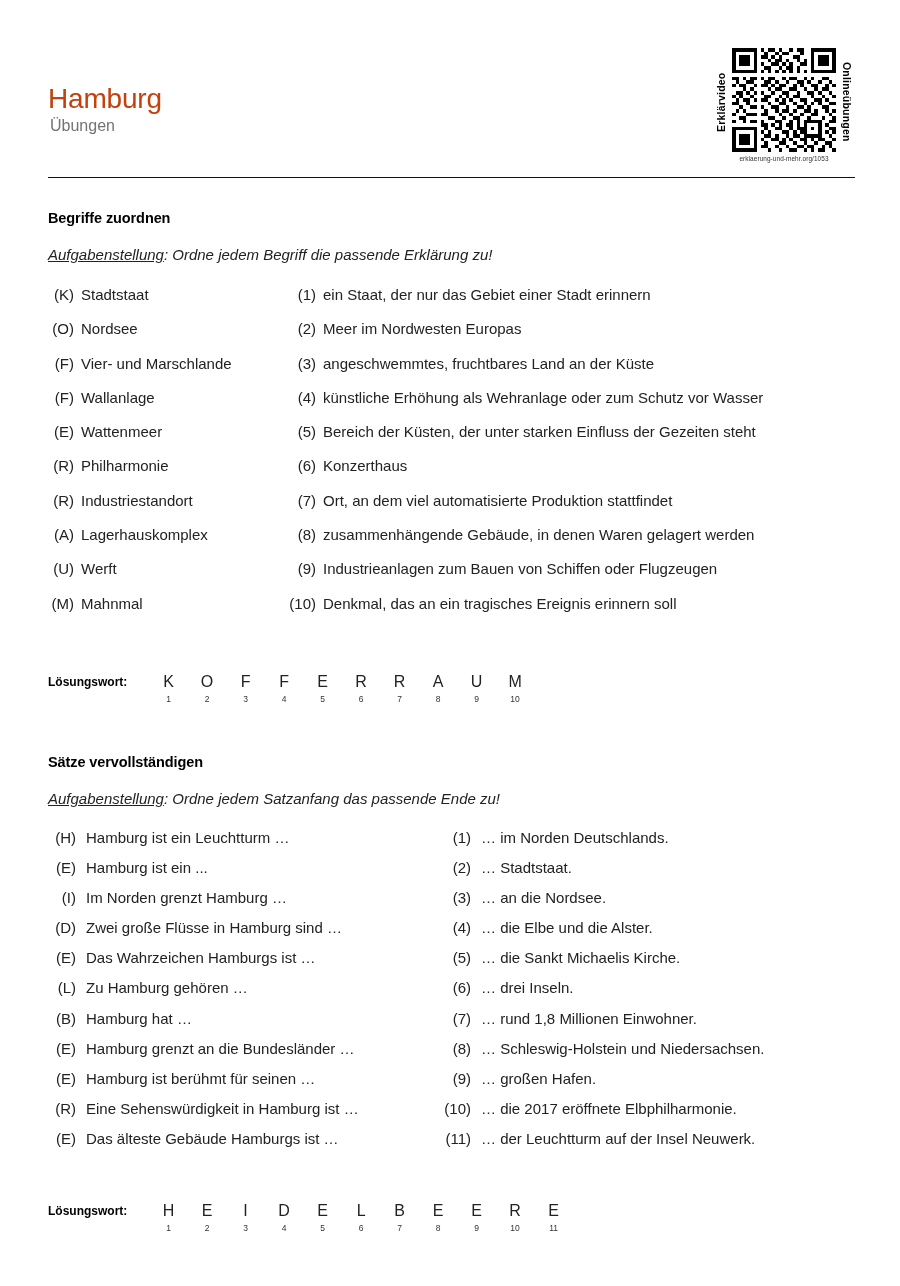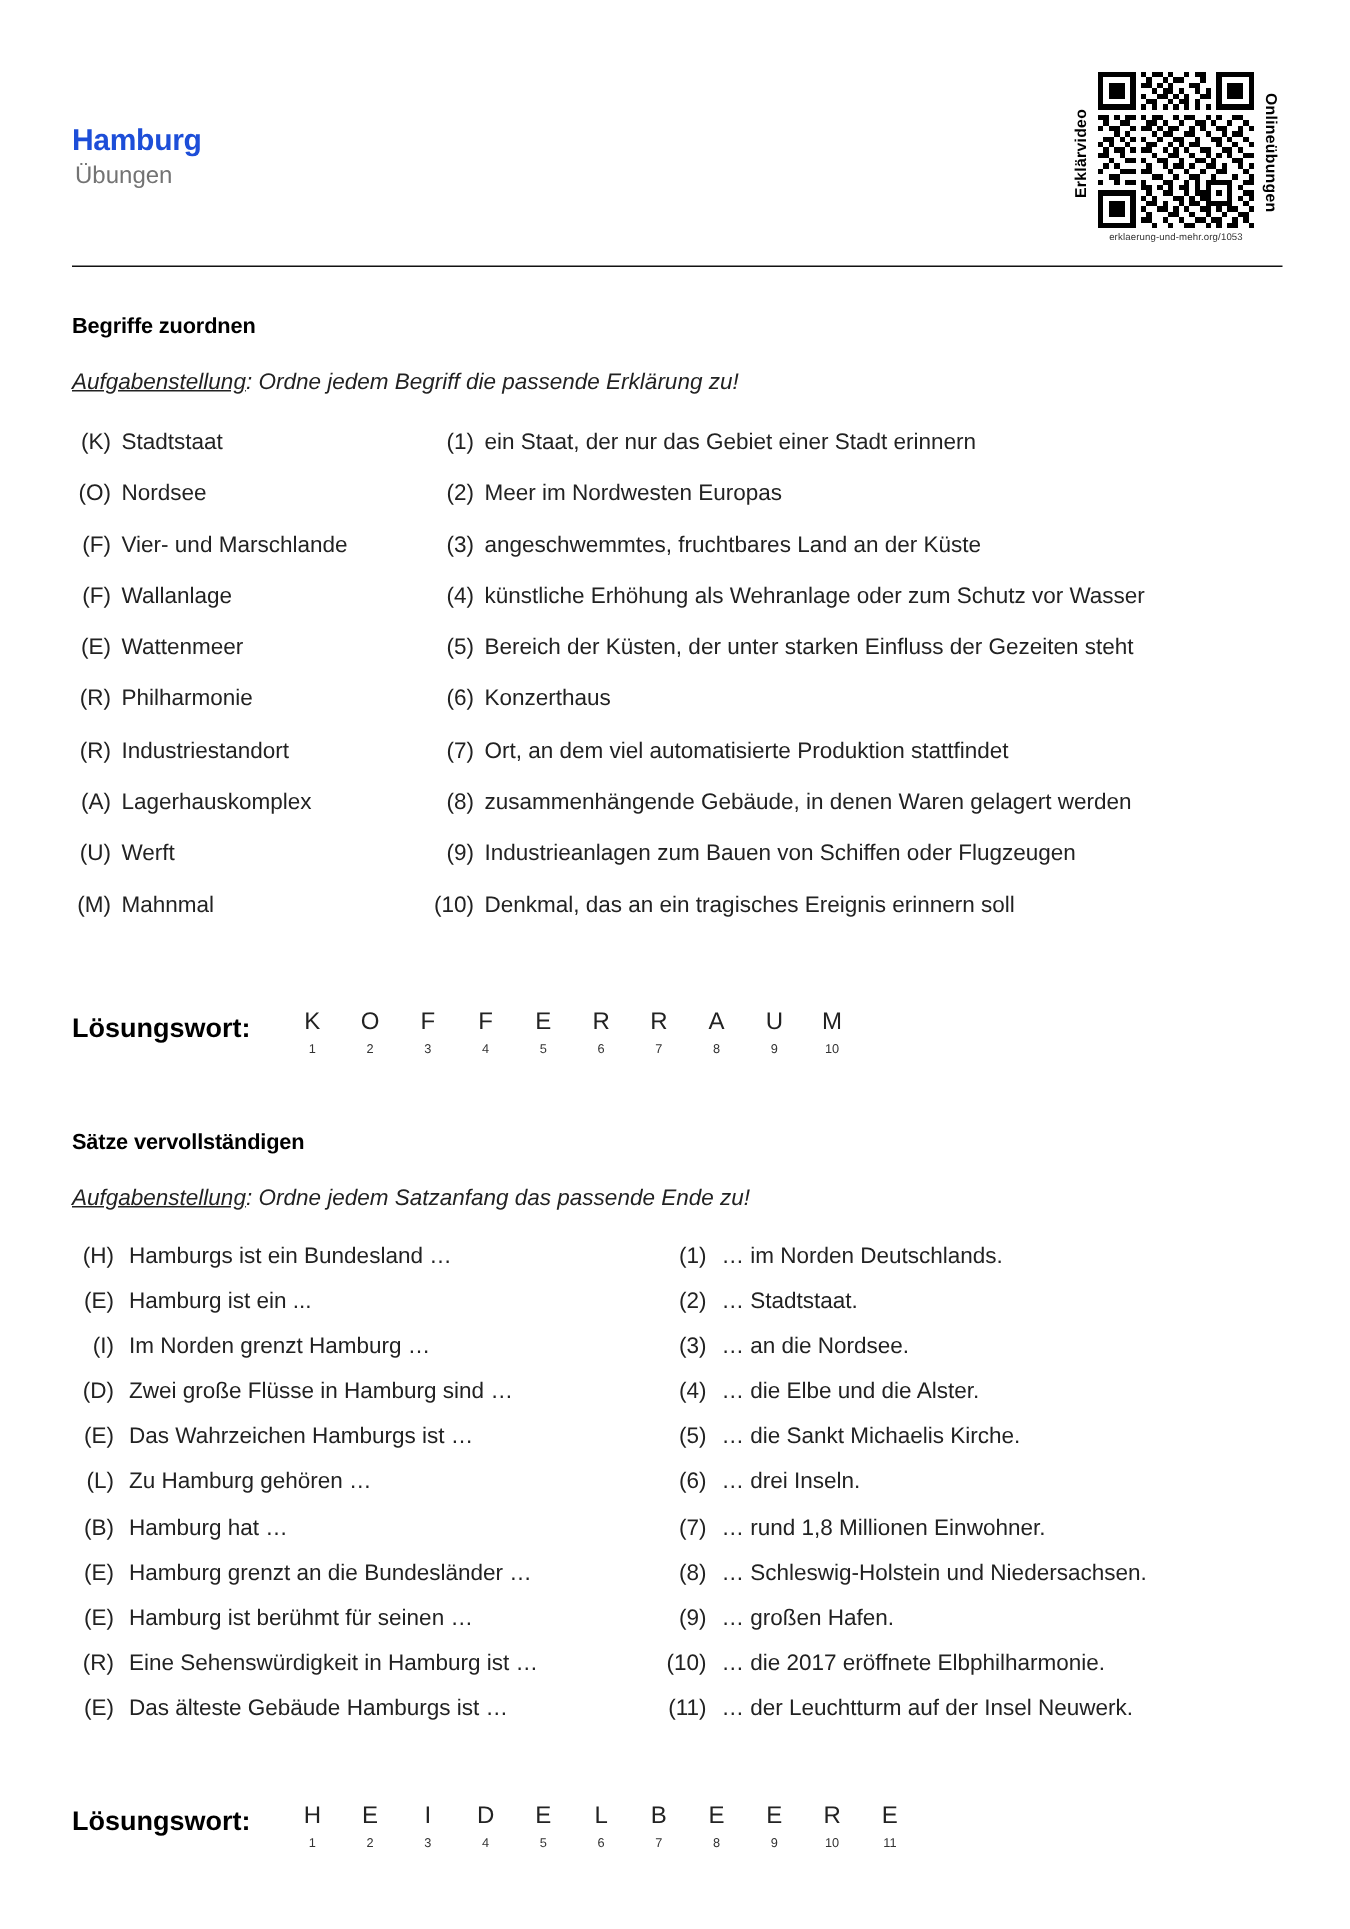--- a/index.html
+++ b/index.html
@@ -29,25 +29,25 @@
     top: 48px;
     right: 45px;
     height: 130px;
   }
   .title-block {
     position: absolute;
     left: 0;
     top: 36px;
   }
   .doc-title {
-    font-size: 20px;
-    font-weight: bold;
+    font-size: 28px;
+    font-weight: normal;
     letter-spacing: -0.2px;
     line-height: 1.05;
-    color: #1d4ed8;
+    color: #c2410c;
     margin: 0;
   }
   .doc-subtitle {
     font-size: 16px;
     font-weight: normal;
     color: #737373;
     margin: 4px 0 0 2px;
     line-height: 1.1;
   }
 
@@ -172,21 +172,21 @@
   .s2 .col-left .m-key { width: 28px; }
   .s2 .col-right .m-key { width: 36px; }
   .s2 .m-text { margin-left: 10px; }
 
   
   .solution {
     display: flex;
     align-items: flex-start;
   }
   .sol-label {
-    font-size: 18px;
+    font-size: 12px;
     font-weight: bold;
     color: #000;
     padding-top: 2px;
     white-space: nowrap;
   }
   .sol-letters {
     display: flex;
     margin-left: 22px;
   }
   .sol-cell {
@@ -609,21 +609,21 @@
   <div class="section s2" style="top:754px;">
     <div class="section-title">Sätze vervollständigen</div>
     <div class="task-line" style="margin-top:20px;">
       <span class="task-label">Aufgabenstellung</span><span>: Ordne jedem Satzanfang das passende Ende zu!</span>
     </div>
 
     <div class="match-grid" style="margin-top:22px;">
       <div class="col-left">
         <div class="m-row">
             <span class="m-key">(H)</span>
-            <span class="m-text">Hamburgs ist ein Bundesland …</span>
+            <span class="m-text">Hamburg ist ein Leuchtturm …</span>
           </div>
         <div class="m-row">
             <span class="m-key">(E)</span>
             <span class="m-text">Hamburg ist ein ...</span>
           </div>
         <div class="m-row">
             <span class="m-key">(I)</span>
             <span class="m-text">Im Norden grenzt Hamburg …</span>
           </div>
         <div class="m-row">

